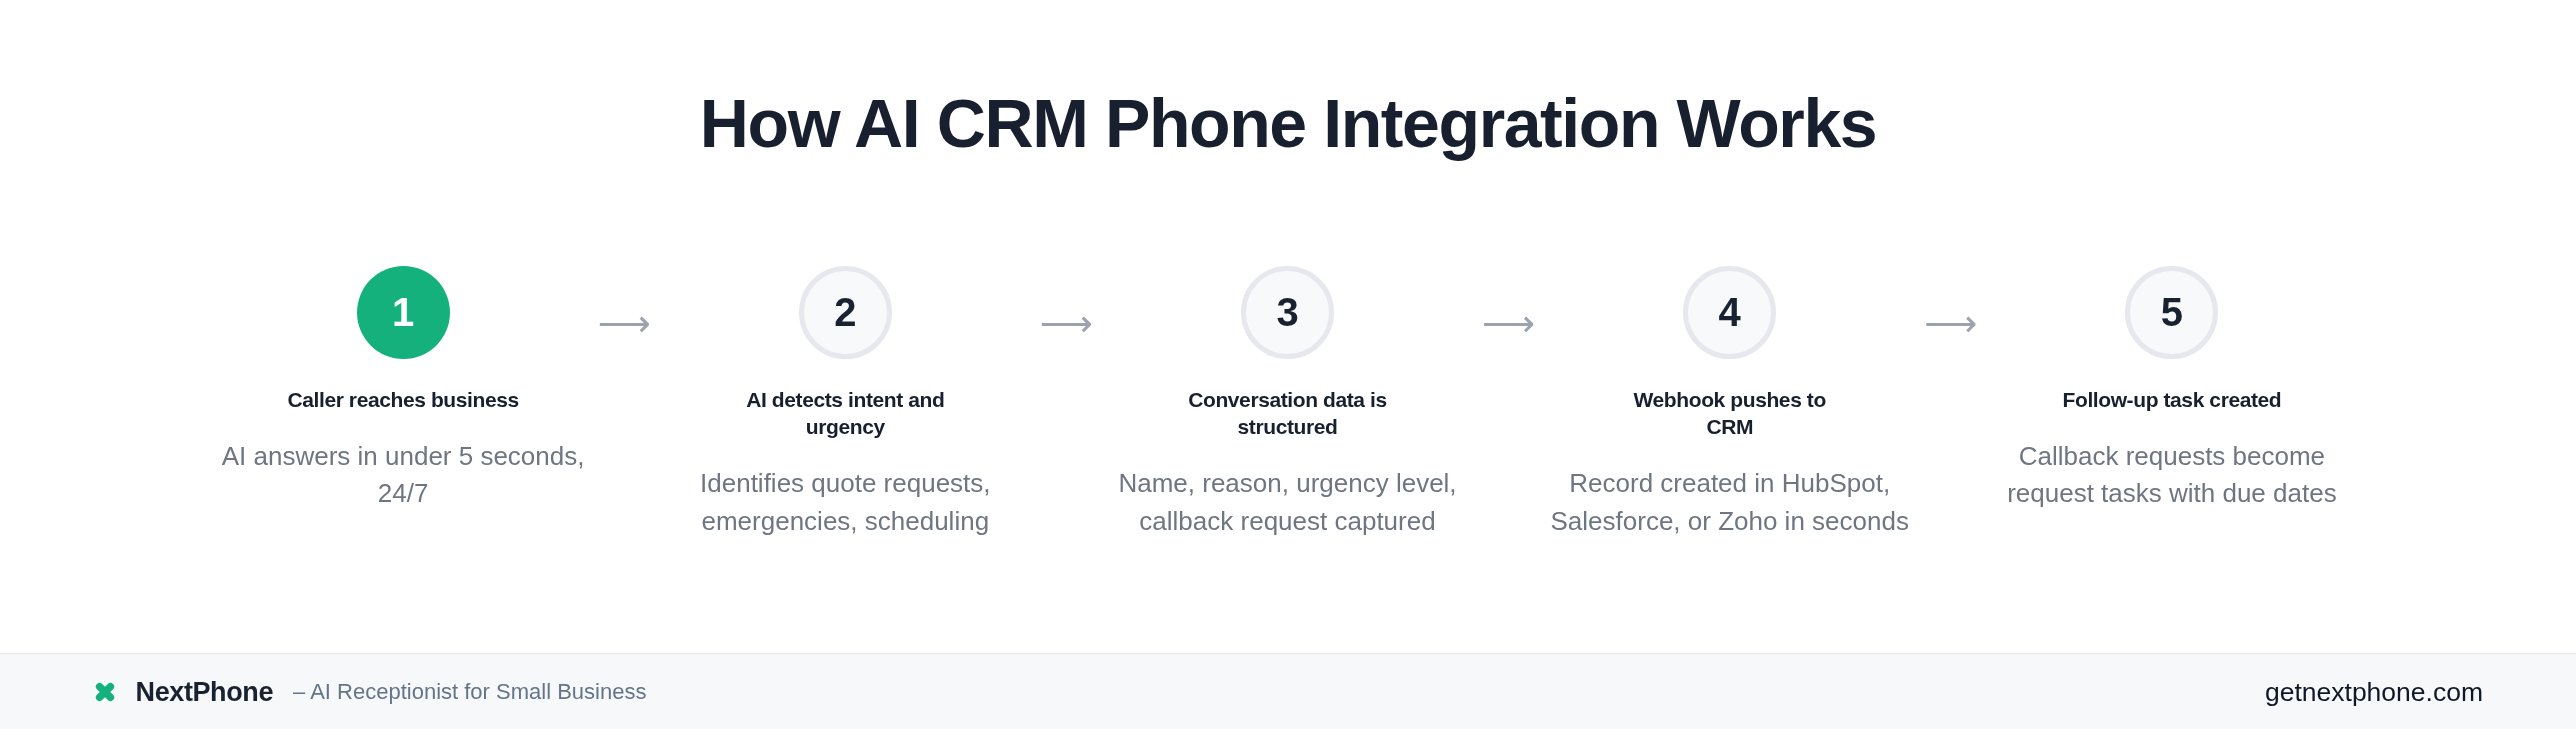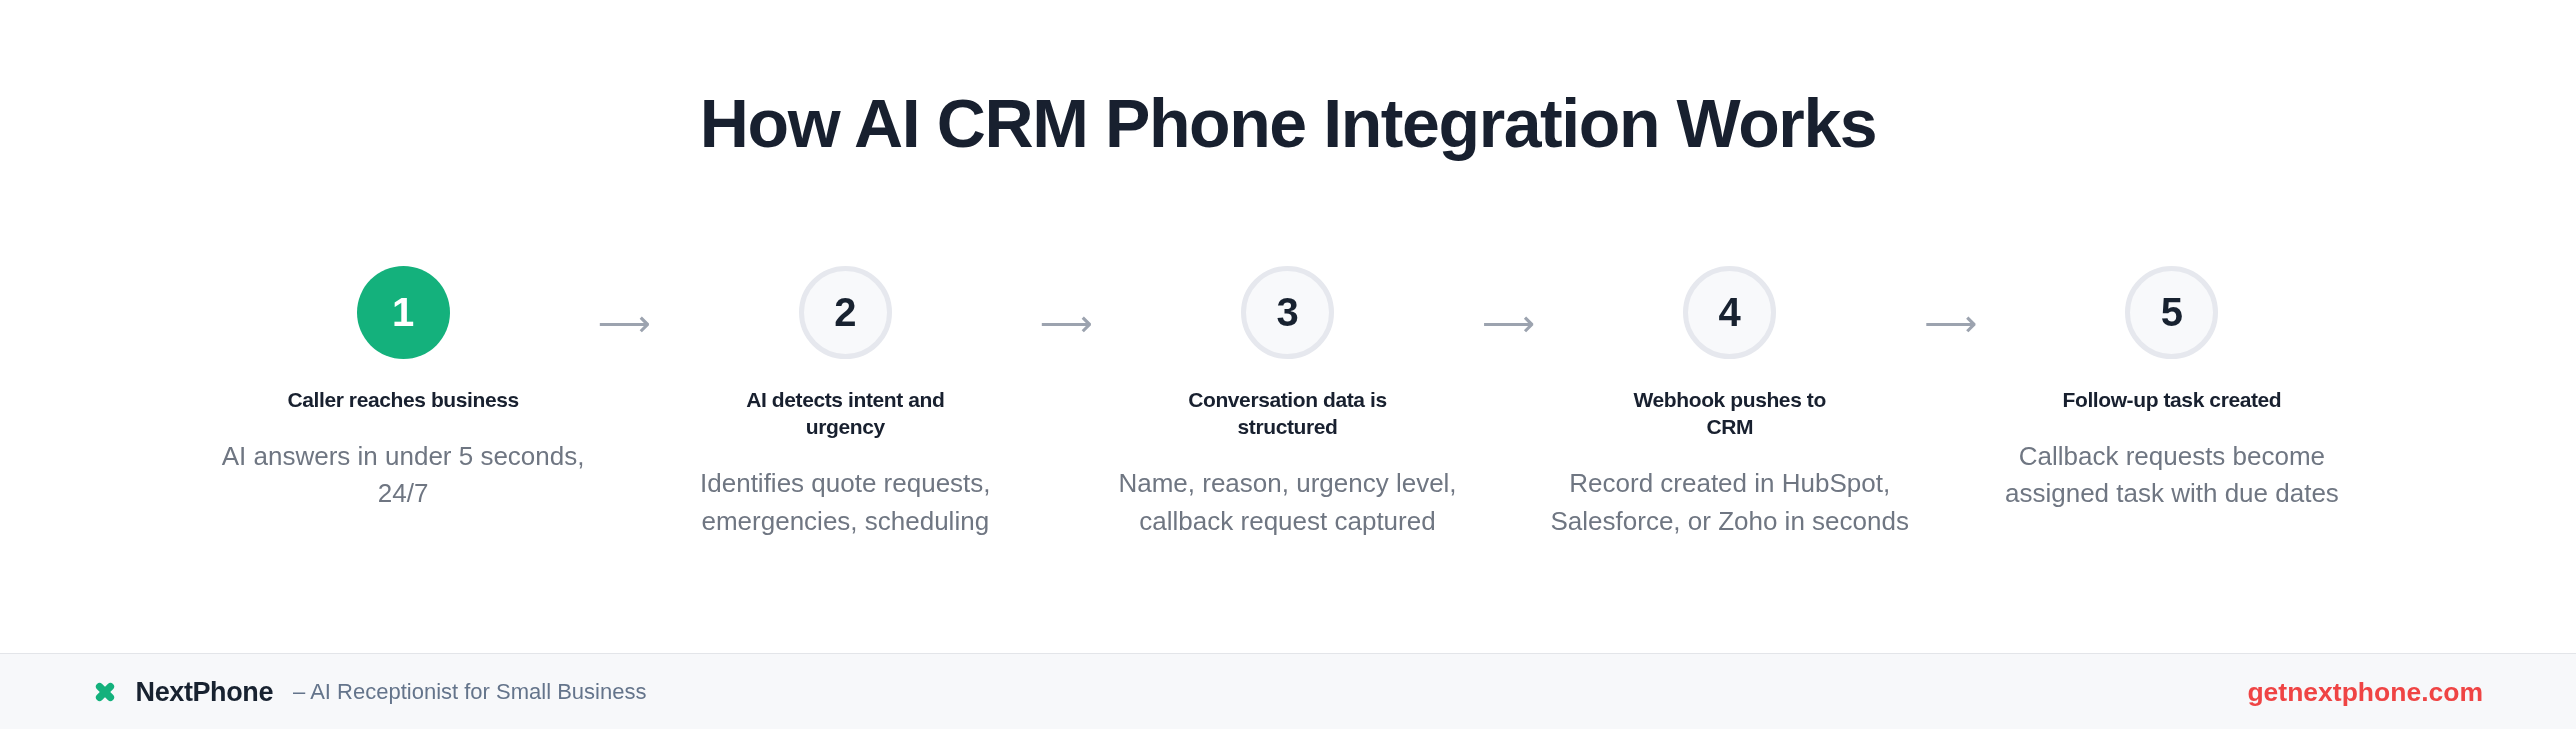--- a/index.html
+++ b/index.html
@@ -108,22 +108,21 @@
     color: #182230;
     letter-spacing: -0.4px;
   }
   .brand-tagline {
     margin-left: 20px;
     font-size: 22px;
     color: #64748b;
   }
   .site-url {
     font-size: 26.5px;
-    color: #ef4444;
-    font-weight: bold;
+    color: #0f172a;
   }
 </style>
 </head>
 <body>
 
 <h1 class="page-title">How AI CRM Phone Integration Works</h1>
 
 <div class="steps">
 
   <div class="step">
@@ -164,21 +163,21 @@
     <div class="step-desc">Record created in HubSpot,
 Salesforce, or Zoho in seconds</div>
   </div>
 
   <div class="step">
     <div class="circle">
       <span>5</span>
     </div>
     <div class="step-heading">Follow-up task created</div>
     <div class="step-desc">Callback requests become
-assigned task with due dates</div>
+request tasks with due dates</div>
   </div>
 
   <span class="flow-arrow a1">⟶</span>
   <span class="flow-arrow a2">⟶</span>
   <span class="flow-arrow a3">⟶</span>
   <span class="flow-arrow a4">⟶</span>
 </div>
 
 <div class="footer">
   <div class="brand">

